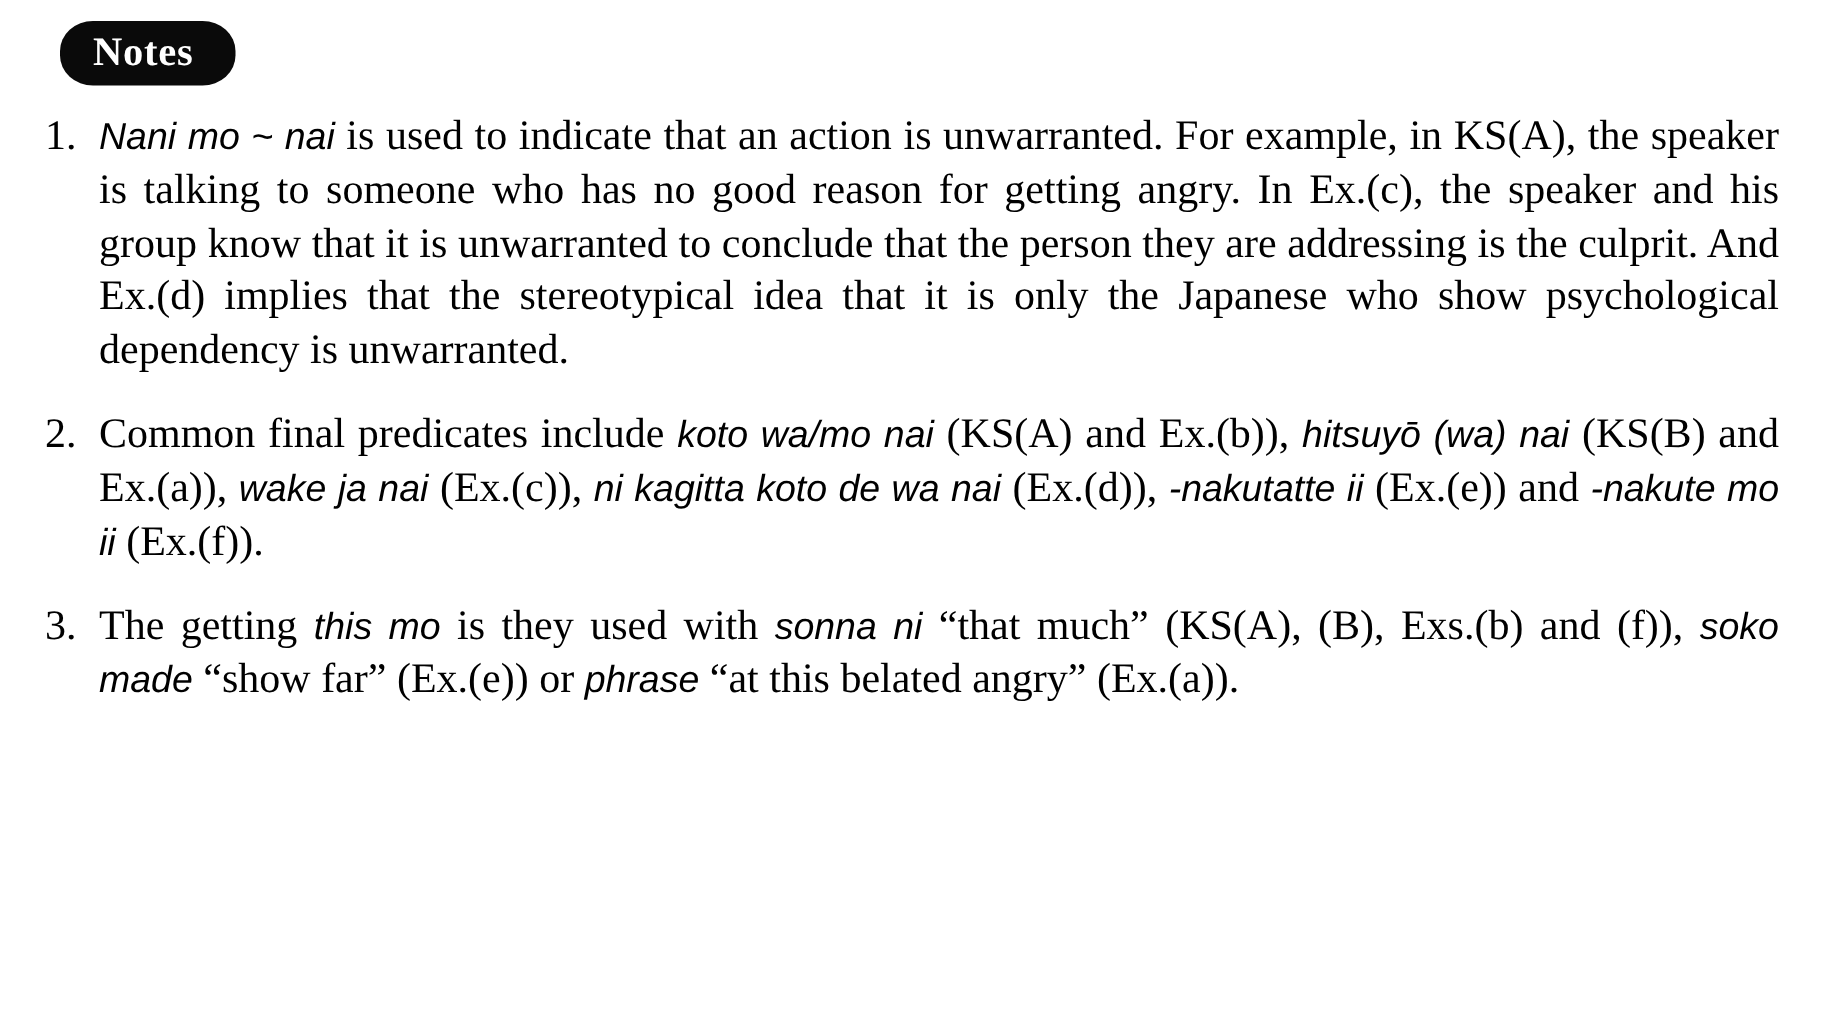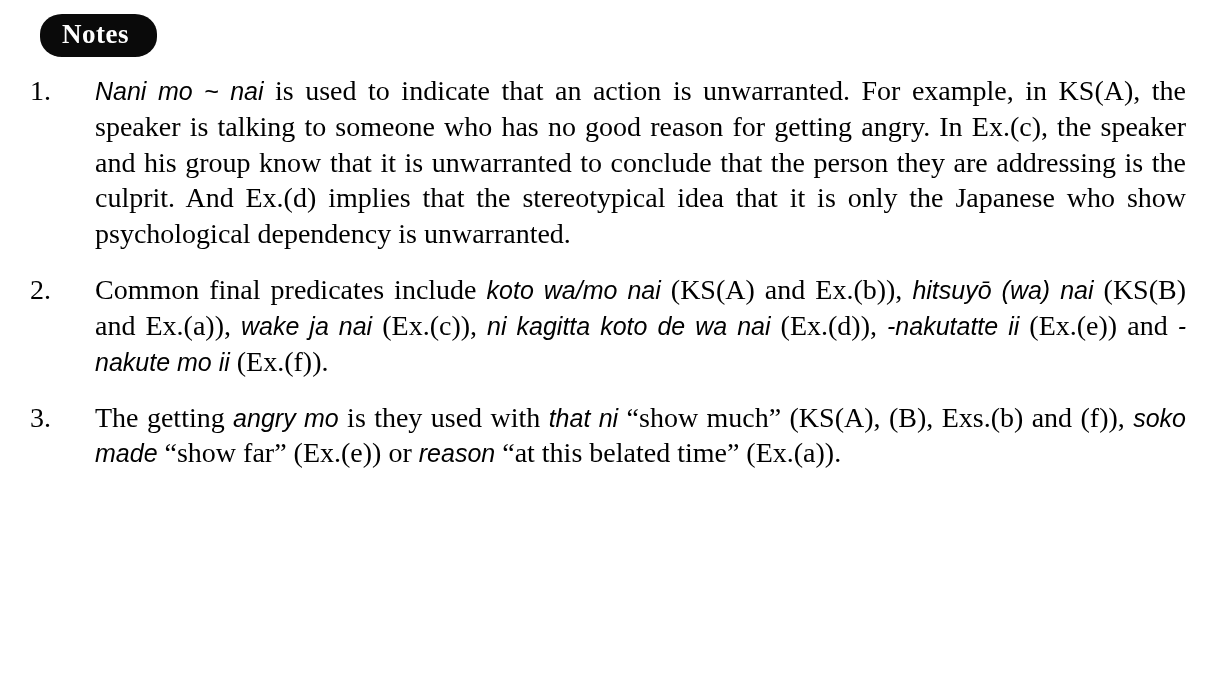--- a/index.html
+++ b/index.html
@@ -53,21 +53,20 @@
     padding-left: 8px;
     box-sizing: border-box;
   }
   .note-body {
     flex: 1 1 auto;
     font-size: 28px;
     line-height: 1.28;
     text-align: justify;
     text-justify: inter-word;
     padding-right: 14px;
-    margin-left: 29px;
   }
   .sans-ital {
     font-family: "Liberation Sans", sans-serif;
     font-style: italic;
     font-size: 25px;
   }
 </style>
 </head>
 <body>
 
@@ -85,18 +84,18 @@
     </li>
 
     <li class="note-item">
       <span class="note-num">2.</span>
       <span class="note-body"><span>Common final predicates include </span><span class="sans-ital">koto wa/mo nai</span><span> (KS(A) and Ex.(b)), </span><span class="sans-ital">hitsuyō (wa) nai</span><span> (KS(B) and Ex.(a)), </span><span class="sans-ital">wake ja nai</span><span> (Ex.(c)), </span><span class="sans-ital">ni kagitta koto de wa nai</span><span> (Ex.(d)),  </span><span class="sans-ital">-nakutatte ii</span><span> (Ex.(e)) and </span><span class="sans-ital">-nakute mo ii</span><span> (Ex.(f)).</span>
       </span>
     </li>
 
     <li class="note-item">
       <span class="note-num">3.</span>
-      <span class="note-body"><span>The getting </span><span class="sans-ital">angry mo</span><span> is they used with </span><span class="sans-ital">that ni</span><span> “show much” (KS(A), (B), Exs.(b) and (f)), </span><span class="sans-ital">soko made</span><span> “show far” (Ex.(e)) or </span><span class="sans-ital">reason</span><span> “at this belated time” (Ex.(a)).</span>
+      <span class="note-body"><span>The getting </span><span class="sans-ital">this mo</span><span> is they used with </span><span class="sans-ital">sonna ni</span><span> “that much” (KS(A), (B), Exs.(b) and (f)), </span><span class="sans-ital">soko made</span><span> “show far” (Ex.(e)) or </span><span class="sans-ital">phrase</span><span> “at this belated angry” (Ex.(a)).</span>
       </span>
     </li>
 
   </ol>
 </div>
 
 </body></html>

